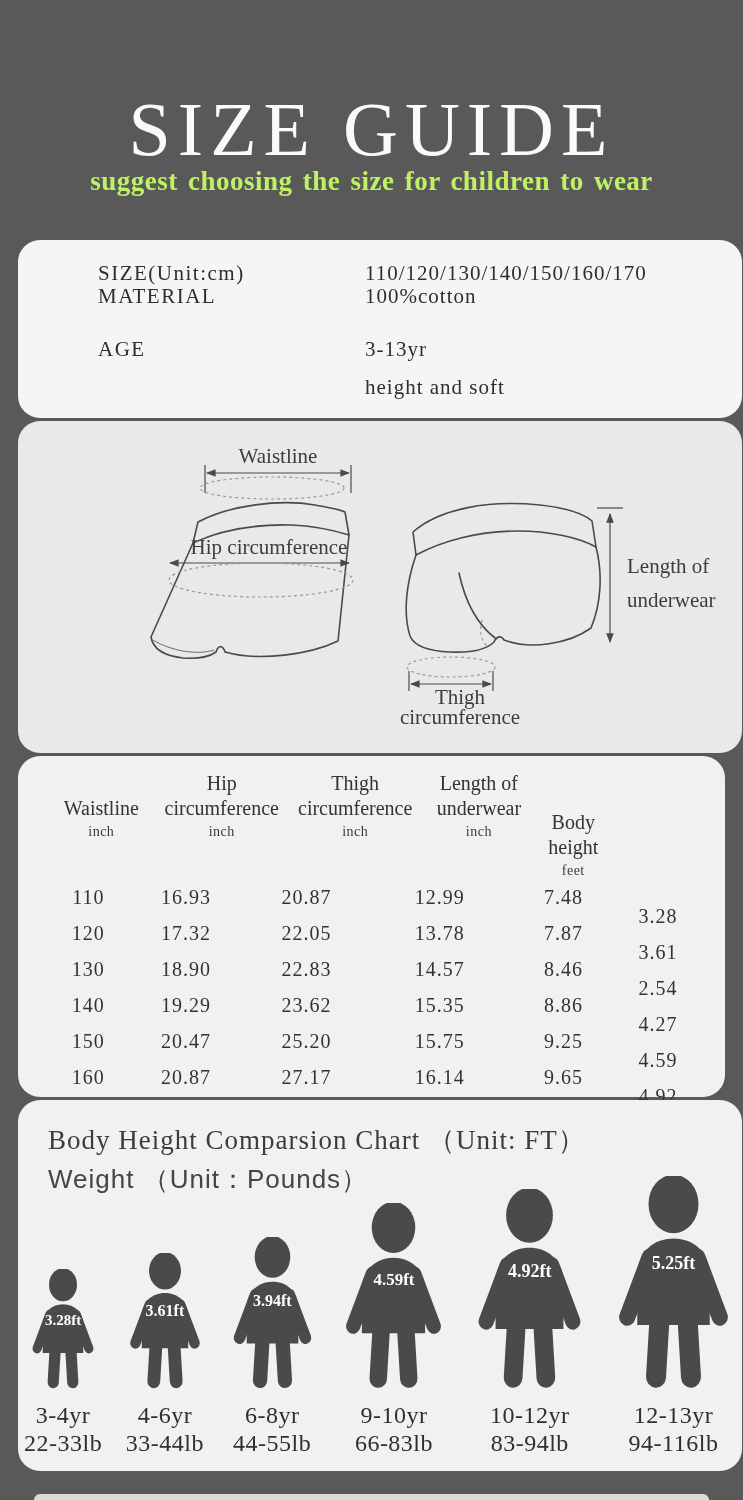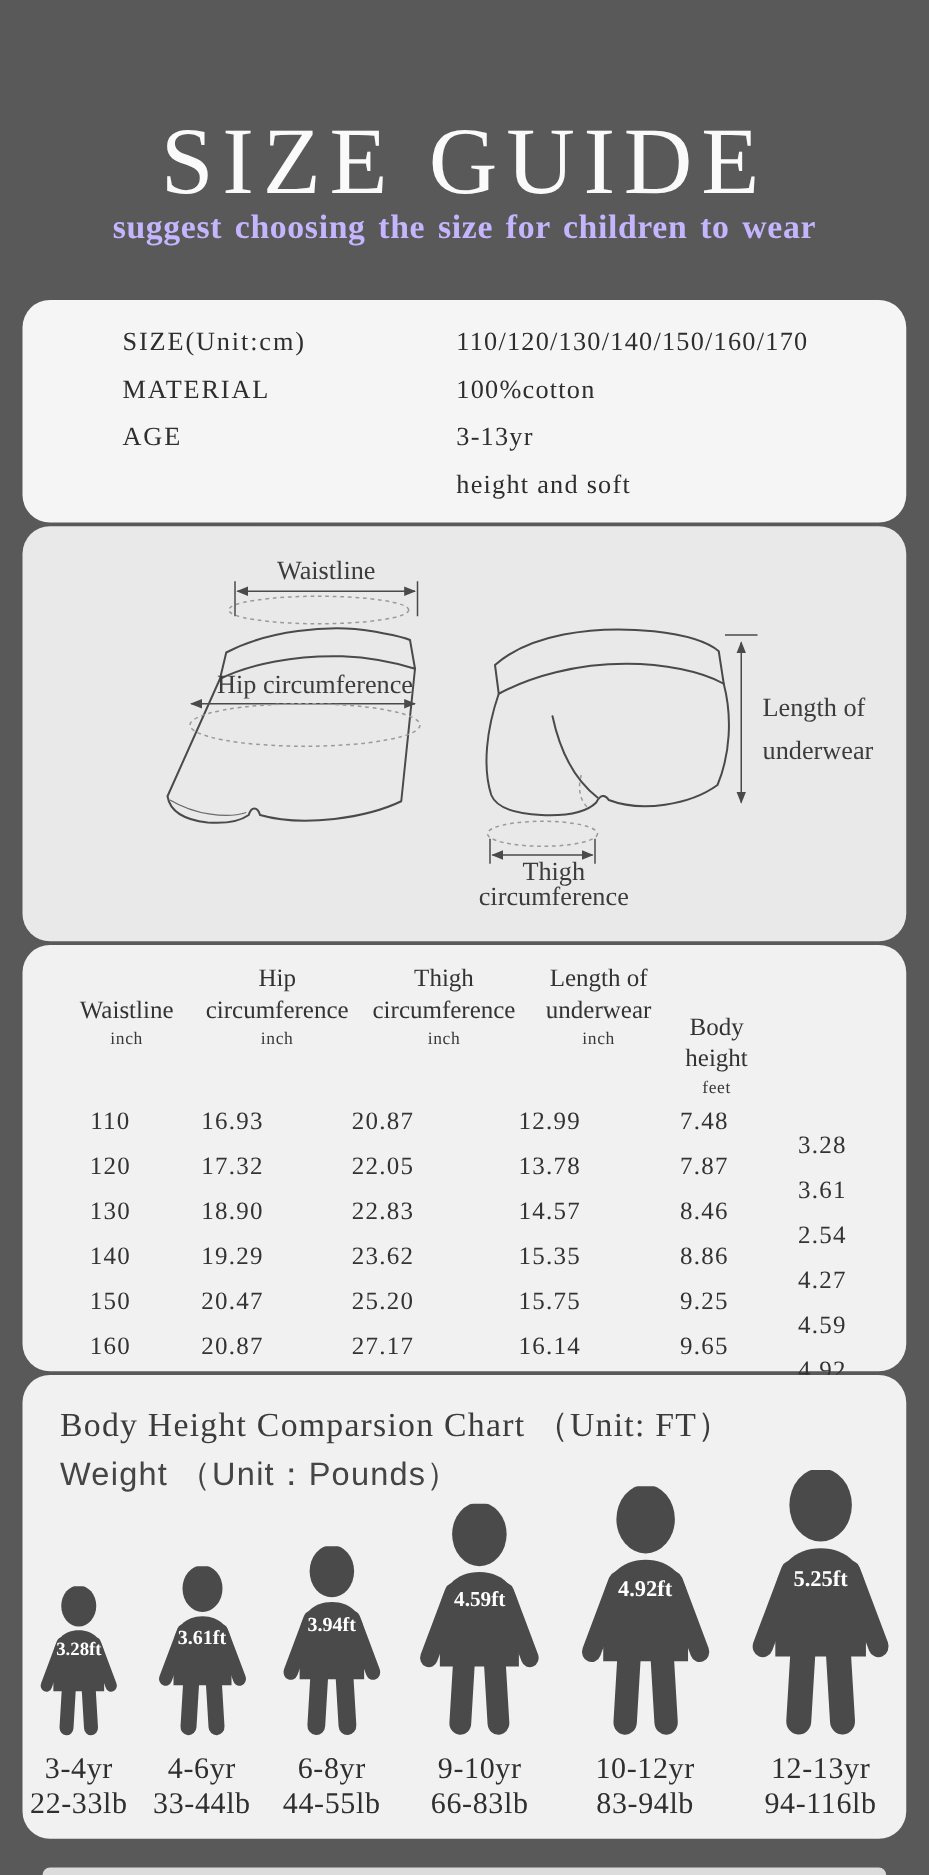--- a/index.html
+++ b/index.html
@@ -15,37 +15,37 @@
   .main-title{
     position:absolute;top:50px;left:0;width:100%;
     text-align:center;
     font-size:76px;letter-spacing:7px;
     color:#fafafa;white-space:nowrap;margin-top:36px;
   }
   .sub-title{
     position:absolute;top:166px;left:0;width:100%;
     text-align:center;
     font-size:27px;font-weight:bold;letter-spacing:0.5px;word-spacing:3px;
-    color:#c4b5fd;white-space:nowrap;
-  }
-
-  
-  .card{position:absolute;left:18px;width:707px;border-radius:22px;}
+    color:#bef264;white-space:nowrap;
+  }
+
+  
+  .card{position:absolute;left:18px;width:707px;border-radius:22px;padding-left:17px;}
   .card-info   {top:240px;height:178px;background:#f5f5f5;}
   .card-diagram{top:421px;height:332px;background:#e9e9e9;}
   .card-table  {top:756px;height:341px;background:#f1f1f1;}
   .card-chart  {top:1100px;height:371px;background:#f1f1f1;}
   .card-sliver {position:absolute;top:1494px;left:34px;width:675px;height:6px;
                 border-radius:10px 10px 0 0;background:#dcdcdc;}
 
   
   .info-row{position:absolute;left:0;width:100%;height:30px;line-height:30px;}
   .info-row .lbl{position:absolute;left:80px;font-size:21px;letter-spacing:1.5px;color:#2e2e2e;white-space:nowrap;}
   .info-row .val{position:absolute;left:347px;font-size:21px;letter-spacing:1px;color:#2e2e2e;white-space:nowrap;}
-  .ir0{top:18px;} .ir1{top:56px;} .ir2{top:94px;text-align:center;} .ir3{top:132px;}
+  .ir0{top:18px;} .ir1{top:41px;} .ir2{top:94px;text-align:center;} .ir3{top:132px;}
 
   
   .card-diagram svg{display:block;width:707px;height:332px;}
   .sketch{stroke:#4a4a4a;stroke-width:1.6;fill:none;stroke-linecap:round;stroke-linejoin:round;}
   .sketch-thin{stroke:#6a6a6a;stroke-width:1;fill:none;}
   .dash{stroke:#9a9a9a;stroke-width:1.2;fill:none;stroke-dasharray:3 3;}
   .dim{stroke:#4a4a4a;stroke-width:1.2;fill:none;}
   .diagram-text{font-family:"Liberation Serif",serif;font-size:21px;fill:#3c3c3c;}
 
   

